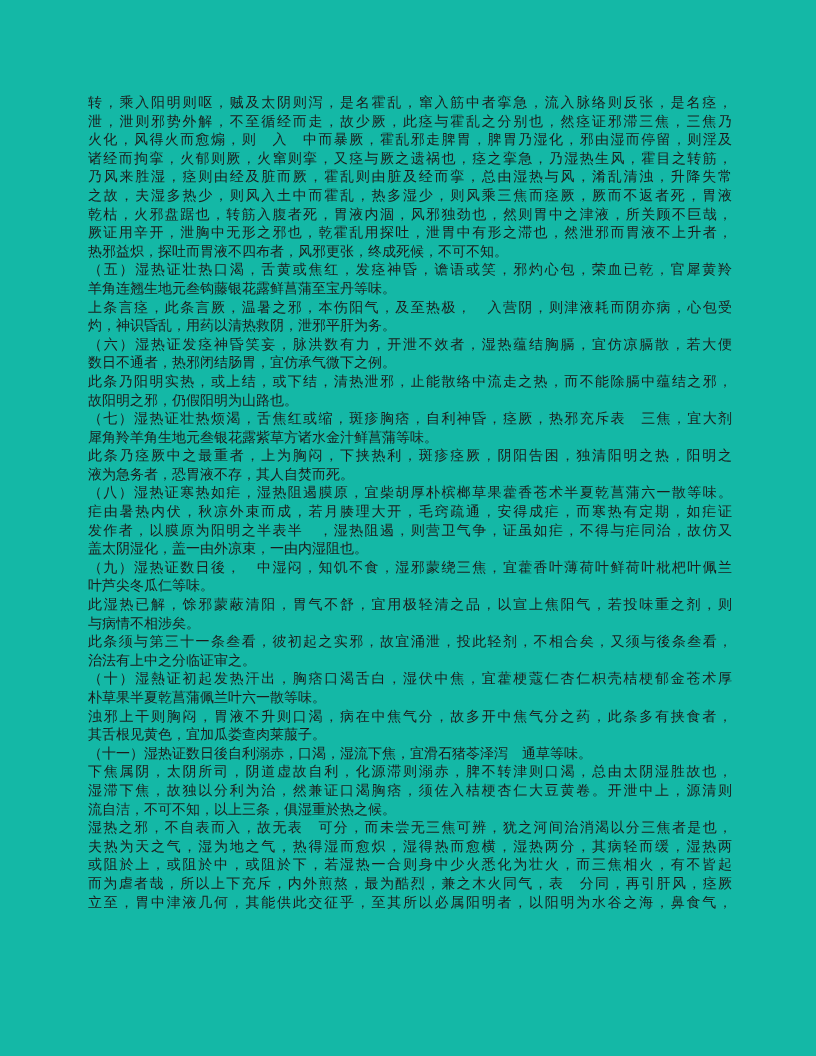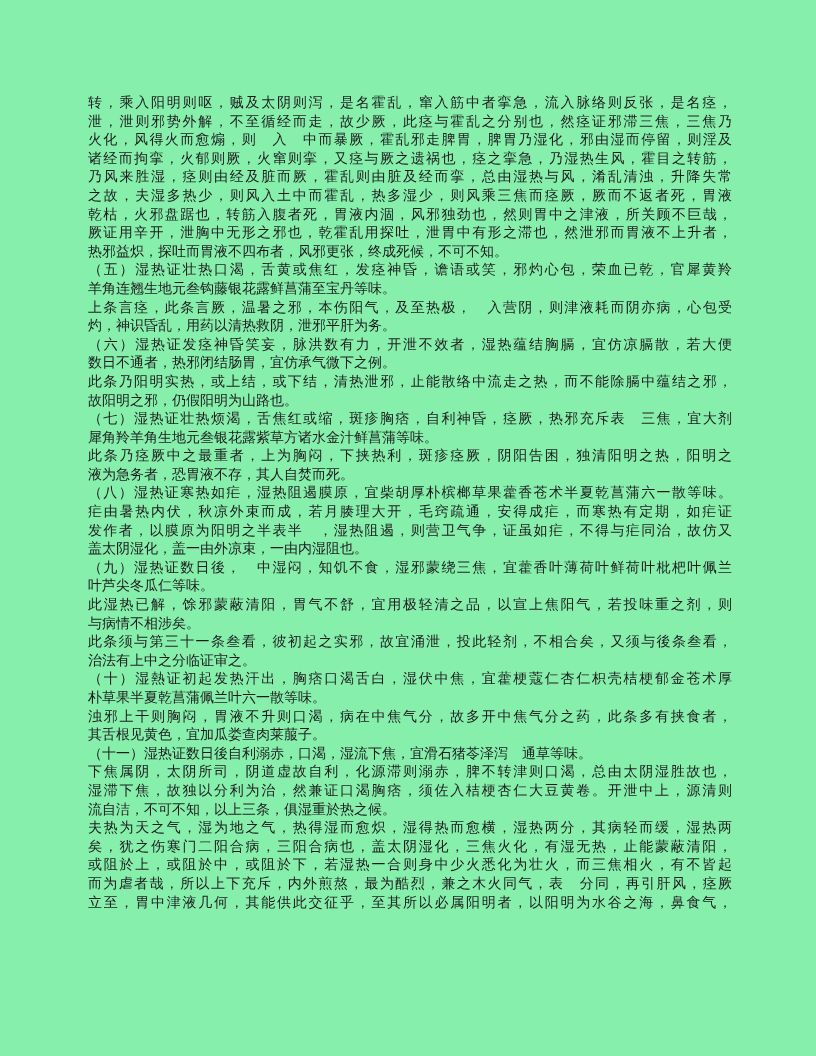--- a/index.html
+++ b/index.html
@@ -5,21 +5,21 @@
   html, body {
     margin: 0;
     padding: 0;
     background: #888;
   }
   .page {
     position: relative;
     width: 816px;
     height: 1056px;
     margin: 0 auto;
-    background: #86efac;
+    background: #14b8a6;
     overflow: hidden;
     font-family: "Liberation Serif", "DejaVu Serif", serif;
   }
   .text-block {
     position: absolute;
     left: 88px;
     top: 94px;
     width: 644px;
     color: #1c1c1c;
     font-size: 14px;
@@ -73,19 +73,19 @@
       <div class="line">此条须与第三十一条叁看，彼初起之实邪，故宜涌泄，投此轻剂，不相合矣，又须与後条叁看，</div>
       <div class="line end">治法有上中之分临证审之。</div>
       <div class="line">（十）湿熱证初起发热汗出，胸痞口渴舌白，湿伏中焦，宜藿梗蔻仁杏仁枳壳桔梗郁金苍术厚</div>
       <div class="line end">朴草果半夏乾菖蒲佩兰叶六一散等味。</div>
       <div class="line">浊邪上干则胸闷，胃液不升则口渴，病在中焦气分，故多开中焦气分之药，此条多有挟食者，</div>
       <div class="line end">其舌根见黄色，宜加瓜娄查肉莱菔子。</div>
       <div class="line end">（十一）湿热证数日後自利溺赤，口渴，湿流下焦，宜滑石猪苓泽泻　通草等味。</div>
       <div class="line">下焦属阴，太阴所司，阴道虚故自利，化源滞则溺赤，脾不转津则口渴，总由太阴湿胜故也，</div>
       <div class="line">湿滞下焦，故独以分利为治，然兼证口渴胸痞，须佐入桔梗杏仁大豆黄卷。开泄中上，源清则</div>
       <div class="line end">流自洁，不可不知，以上三条，俱湿重於热之候。</div>
+      <div class="line">湿热之邪，不自表而入，故无表　可分，而未尝无三焦可辨，犹之河间治消渴以分三焦者是也，</div>
       <div class="line">夫热为天之气，湿为地之气，热得湿而愈炽，湿得热而愈横，湿热两分，其病轻而缓，湿热两</div>
-      <div class="line">矣，犹之伤寒门二阳合病，三阳合病也，盖太阴湿化，三焦火化，有湿无热，止能蒙蔽清阳，</div>
       <div class="line">或阻於上，或阻於中，或阻於下，若湿热一合则身中少火悉化为壮火，而三焦相火，有不皆起</div>
       <div class="line">而为虐者哉，所以上下充斥，内外煎熬，最为酷烈，兼之木火同气，表　分同，再引肝风，痉厥</div>
       <div class="line">立至，胃中津液几何，其能供此交征乎，至其所以必属阳明者，以阳明为水谷之海，鼻食气，</div>
     </div>
 </div>
 
 </body></html>

